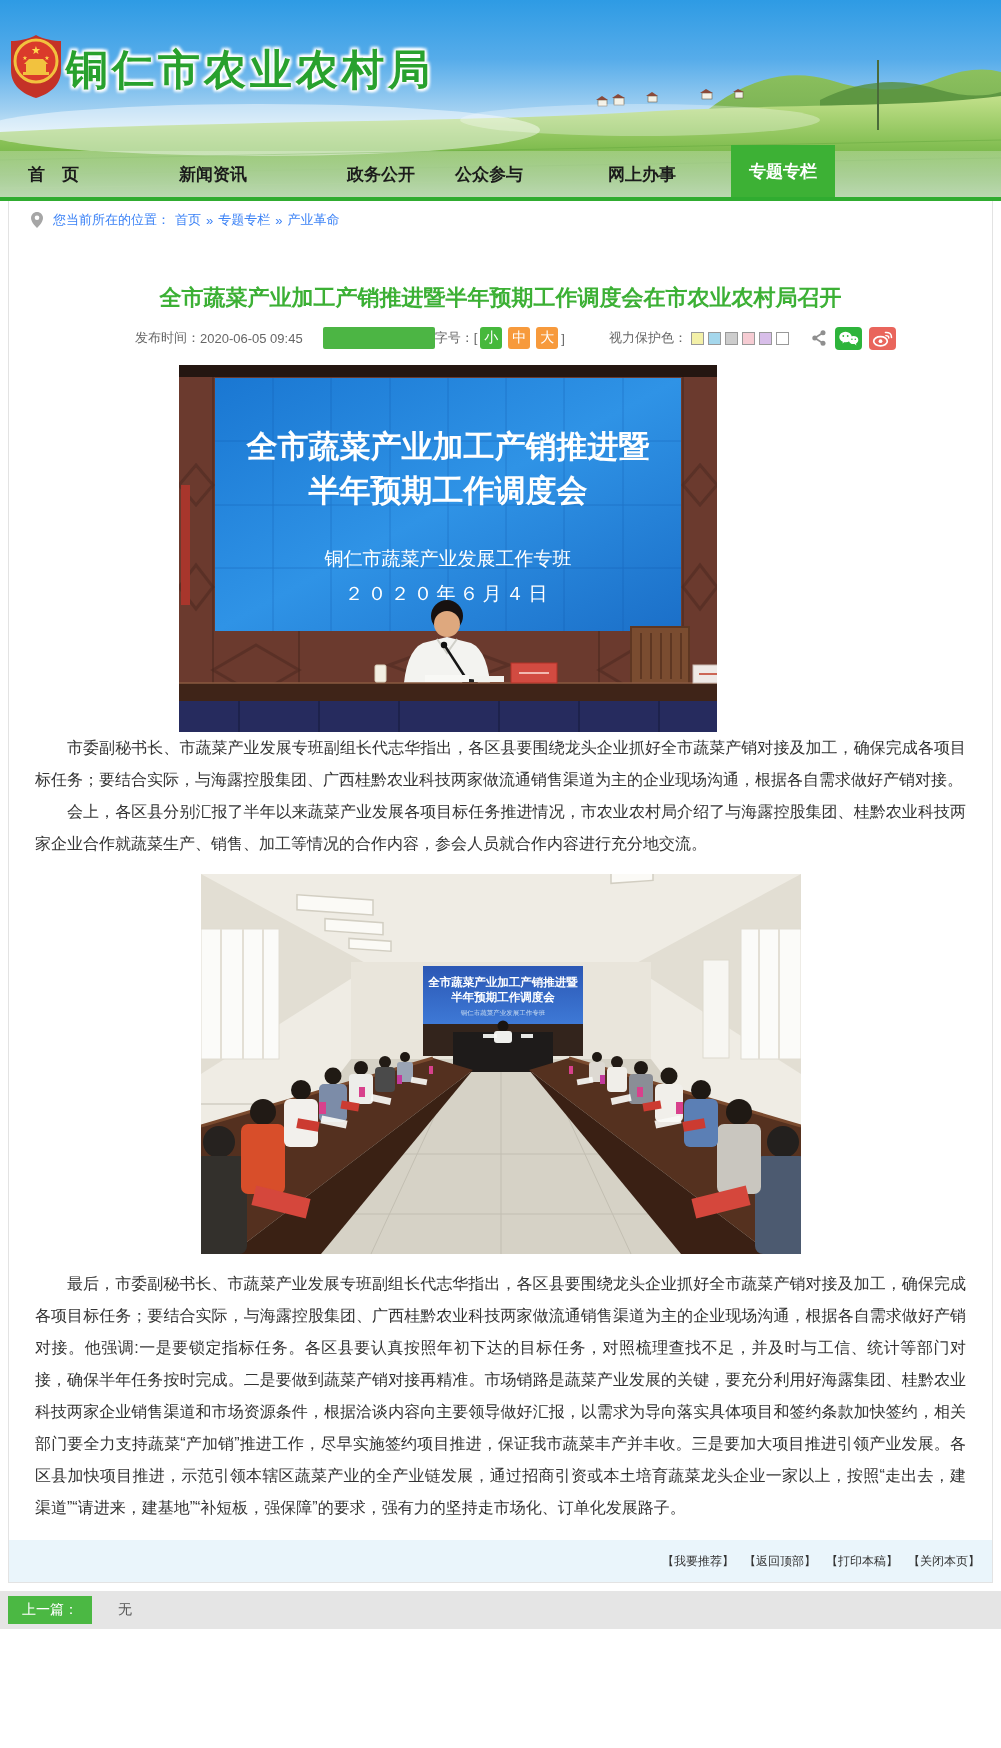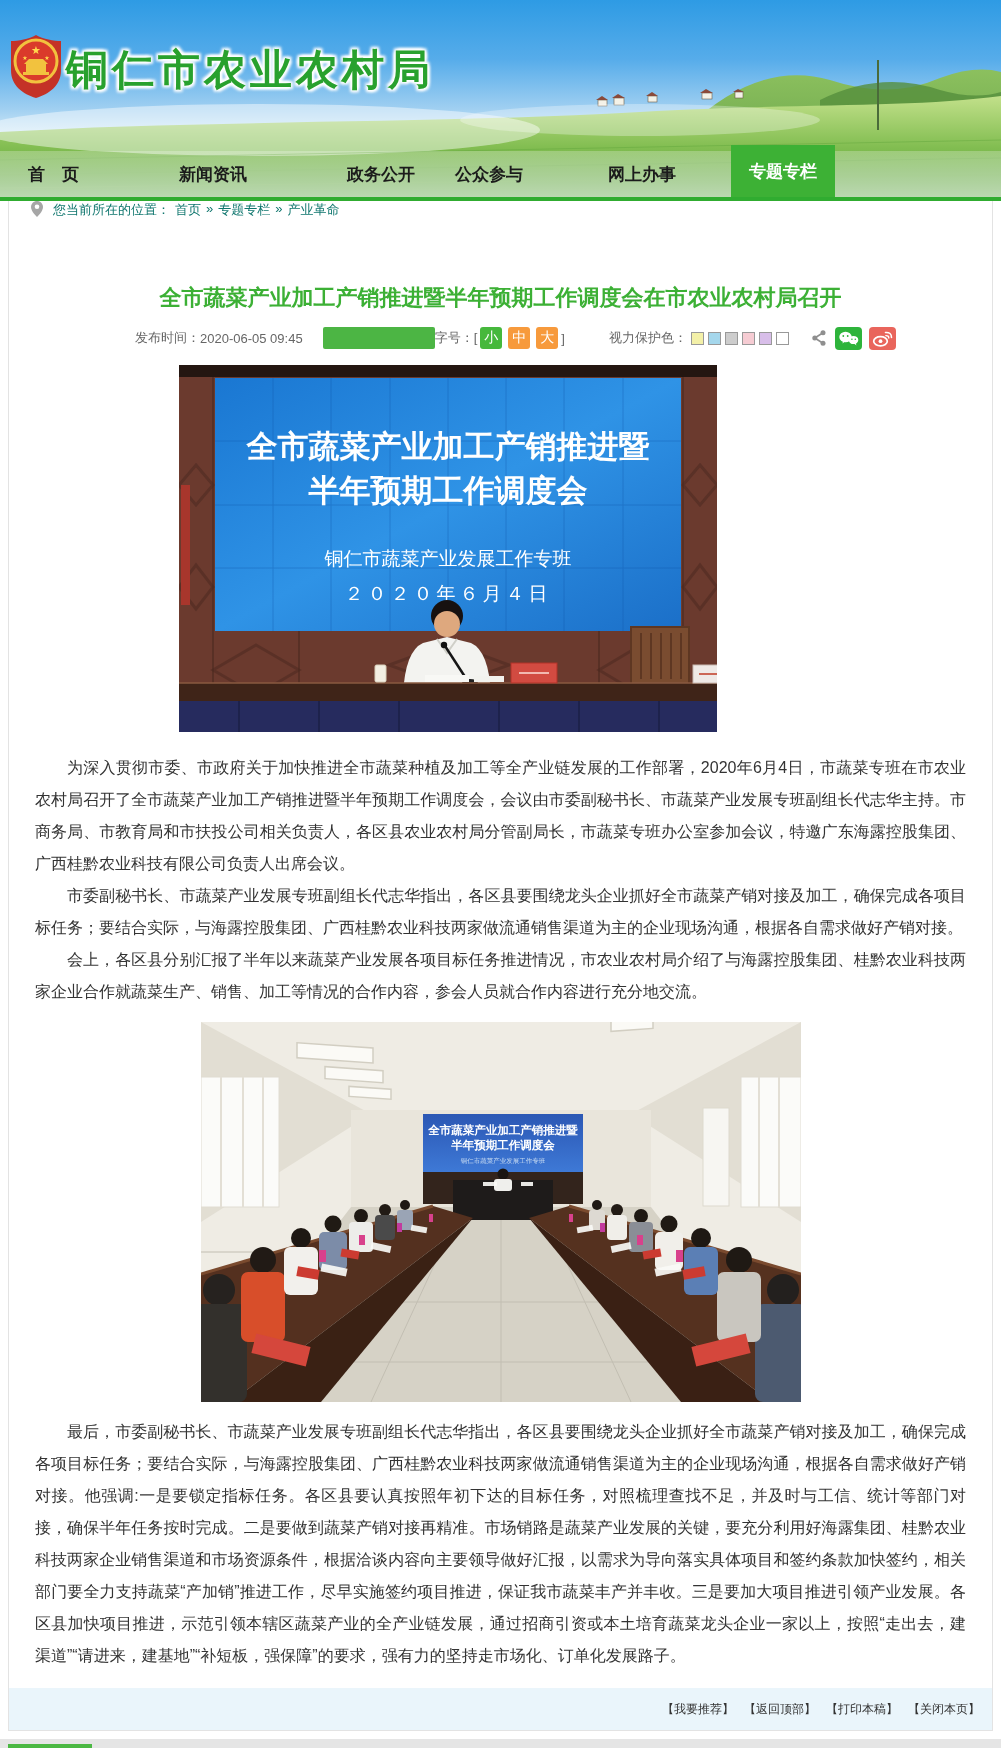--- a/index.html
+++ b/index.html
@@ -19,21 +19,21 @@
   .nav-items { position:absolute; left:28px; bottom:0; display:flex; align-items:flex-end; }
   .nav-item { height:46px; display:flex; align-items:center; font-size:17px; font-weight:bold;
     color:#1b1b1b; cursor:pointer; white-space:nowrap; }
   .mr100 { margin-right:100px; } .mr40 { margin-right:40px; } .mr85 { margin-right:85px; } .mr55 { margin-right:55px; }
   .nav-item.active { height:52px; background:#3DB135; color:#fff; padding:0 18px; }
   .green-line { height:4px; background:#30AC30; }
 
   
   .content { margin:0 8px; border-left:1px solid #E3E3E3; border-right:1px solid #E3E3E3; border-bottom:1px solid #E3E3E3; }
 
-  .breadcrumb { height:38px; display:flex; align-items:flex-start; padding-left:22px; font-size:13px; color:#0f766e; }
+  .breadcrumb { height:38px; display:flex; align-items:center; padding-left:22px; font-size:13px; color:#3b82f6; }
   .breadcrumb .pin { margin-right:10px; display:flex; }
   .breadcrumb span { margin-right:5px; }
 
   .art-title { margin:44px 20px 0; text-align:center; font-size:22px; font-weight:bold; color:#3CB035; }
 
   .meta { display:flex; align-items:center; height:30px; margin-top:10px; padding-left:126px; font-size:13px; color:#666; }
   .blank-btn { width:112px; height:22px; background:#4CB544; border-radius:2px; margin-left:20px; cursor:pointer; }
   .fs-group { display:flex; align-items:center; color:#666; }
   .fs-btn { width:22px; height:22px; margin:0 3px; border-radius:3px; color:#fff; font-size:14px;
     display:flex; align-items:center; justify-content:center; cursor:pointer; }
@@ -280,21 +280,20 @@
         <rect x="246" y="310" width="44" height="7" fill="#F8F8F5"></rect>
         <rect x="295" y="311" width="30" height="6" fill="#F2F2EE"></rect>
         <rect x="332" y="298" width="46" height="20" fill="#D24B41" stroke="#B03228"></rect>
         <line x1="340" y1="308" x2="370" y2="308" stroke="#F2B8B0" stroke-width="2"></line>
         <rect x="514" y="300" width="40" height="18" fill="#EFE9E6" stroke="#C9B9B2"></rect>
         <line x1="520" y1="309" x2="546" y2="309" stroke="#C65" stroke-width="2"></line>
       </svg>
     </figure>
 
     <div class="art">
-      <p class="first">为深入贯彻市委、市政府关于加快推进全市蔬菜种植及加工等全产业链发展的工作部署，2020年6月4日，市蔬菜专班在市农业农村局召开了全市蔬菜产业加工产销推进暨半年预期工作调度会，会议由市委副秘书长、市蔬菜产业发展专班副组长代志华主持。市商务局、市教育局和市扶投公司相关负责人，各区县农业农村局分管副局长，市蔬菜专班办公室参加会议，特邀广东海露控股集团、广西桂黔农业科技有限公司负责人出席会议。</p>
       <p>市委副秘书长、市蔬菜产业发展专班副组长代志华指出，各区县要围绕龙头企业抓好全市蔬菜产销对接及加工，确保完成各项目标任务；要结合实际，与海露控股集团、广西桂黔农业科技两家做流通销售渠道为主的企业现场沟通，根据各自需求做好产销对接。</p>
       <p>会上，各区县分别汇报了半年以来蔬菜产业发展各项目标任务推进情况，市农业农村局介绍了与海露控股集团、桂黔农业科技两家企业合作就蔬菜生产、销售、加工等情况的合作内容，参会人员就合作内容进行充分地交流。</p>
 
       <figure class="photo2">
         <svg width="600" height="380" viewBox="0 0 600 380">
           <defs>
             <linearGradient id="screen2" x1="0" y1="0" x2="0" y2="1">
               <stop offset="0" stop-color="#2B57B4"></stop>
                 <stop offset="1" stop-color="#3E79D6"></stop>
             </linearGradient>

